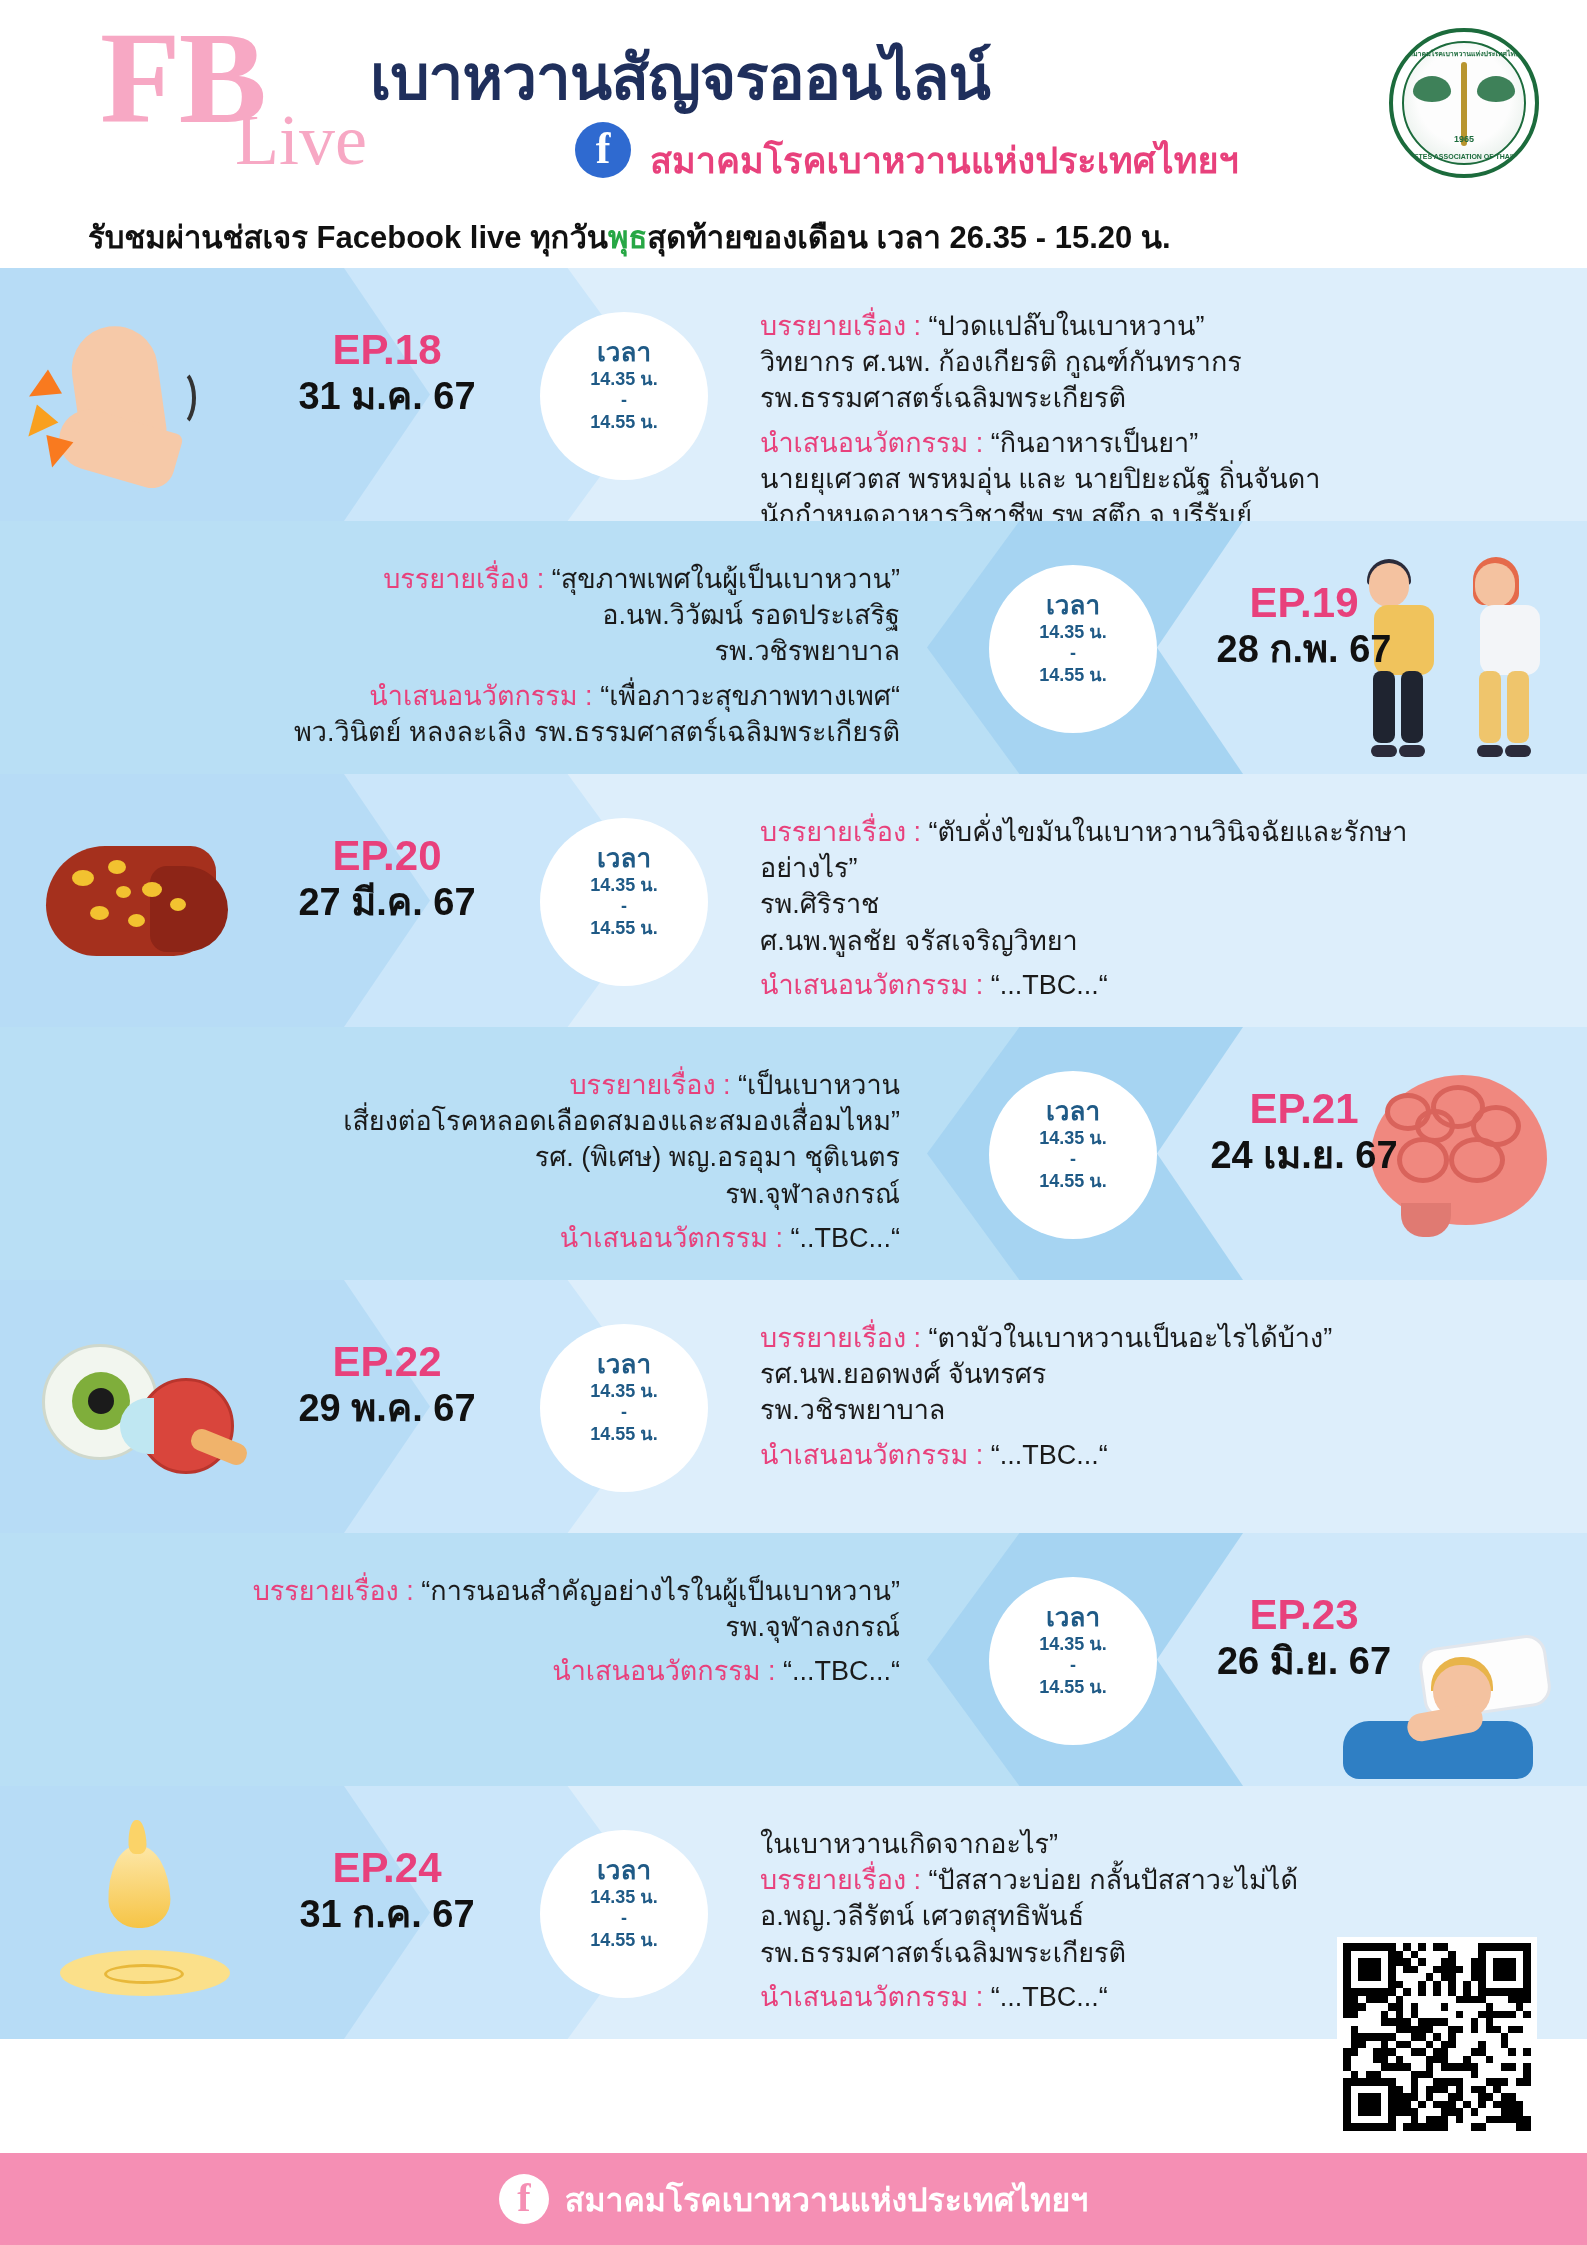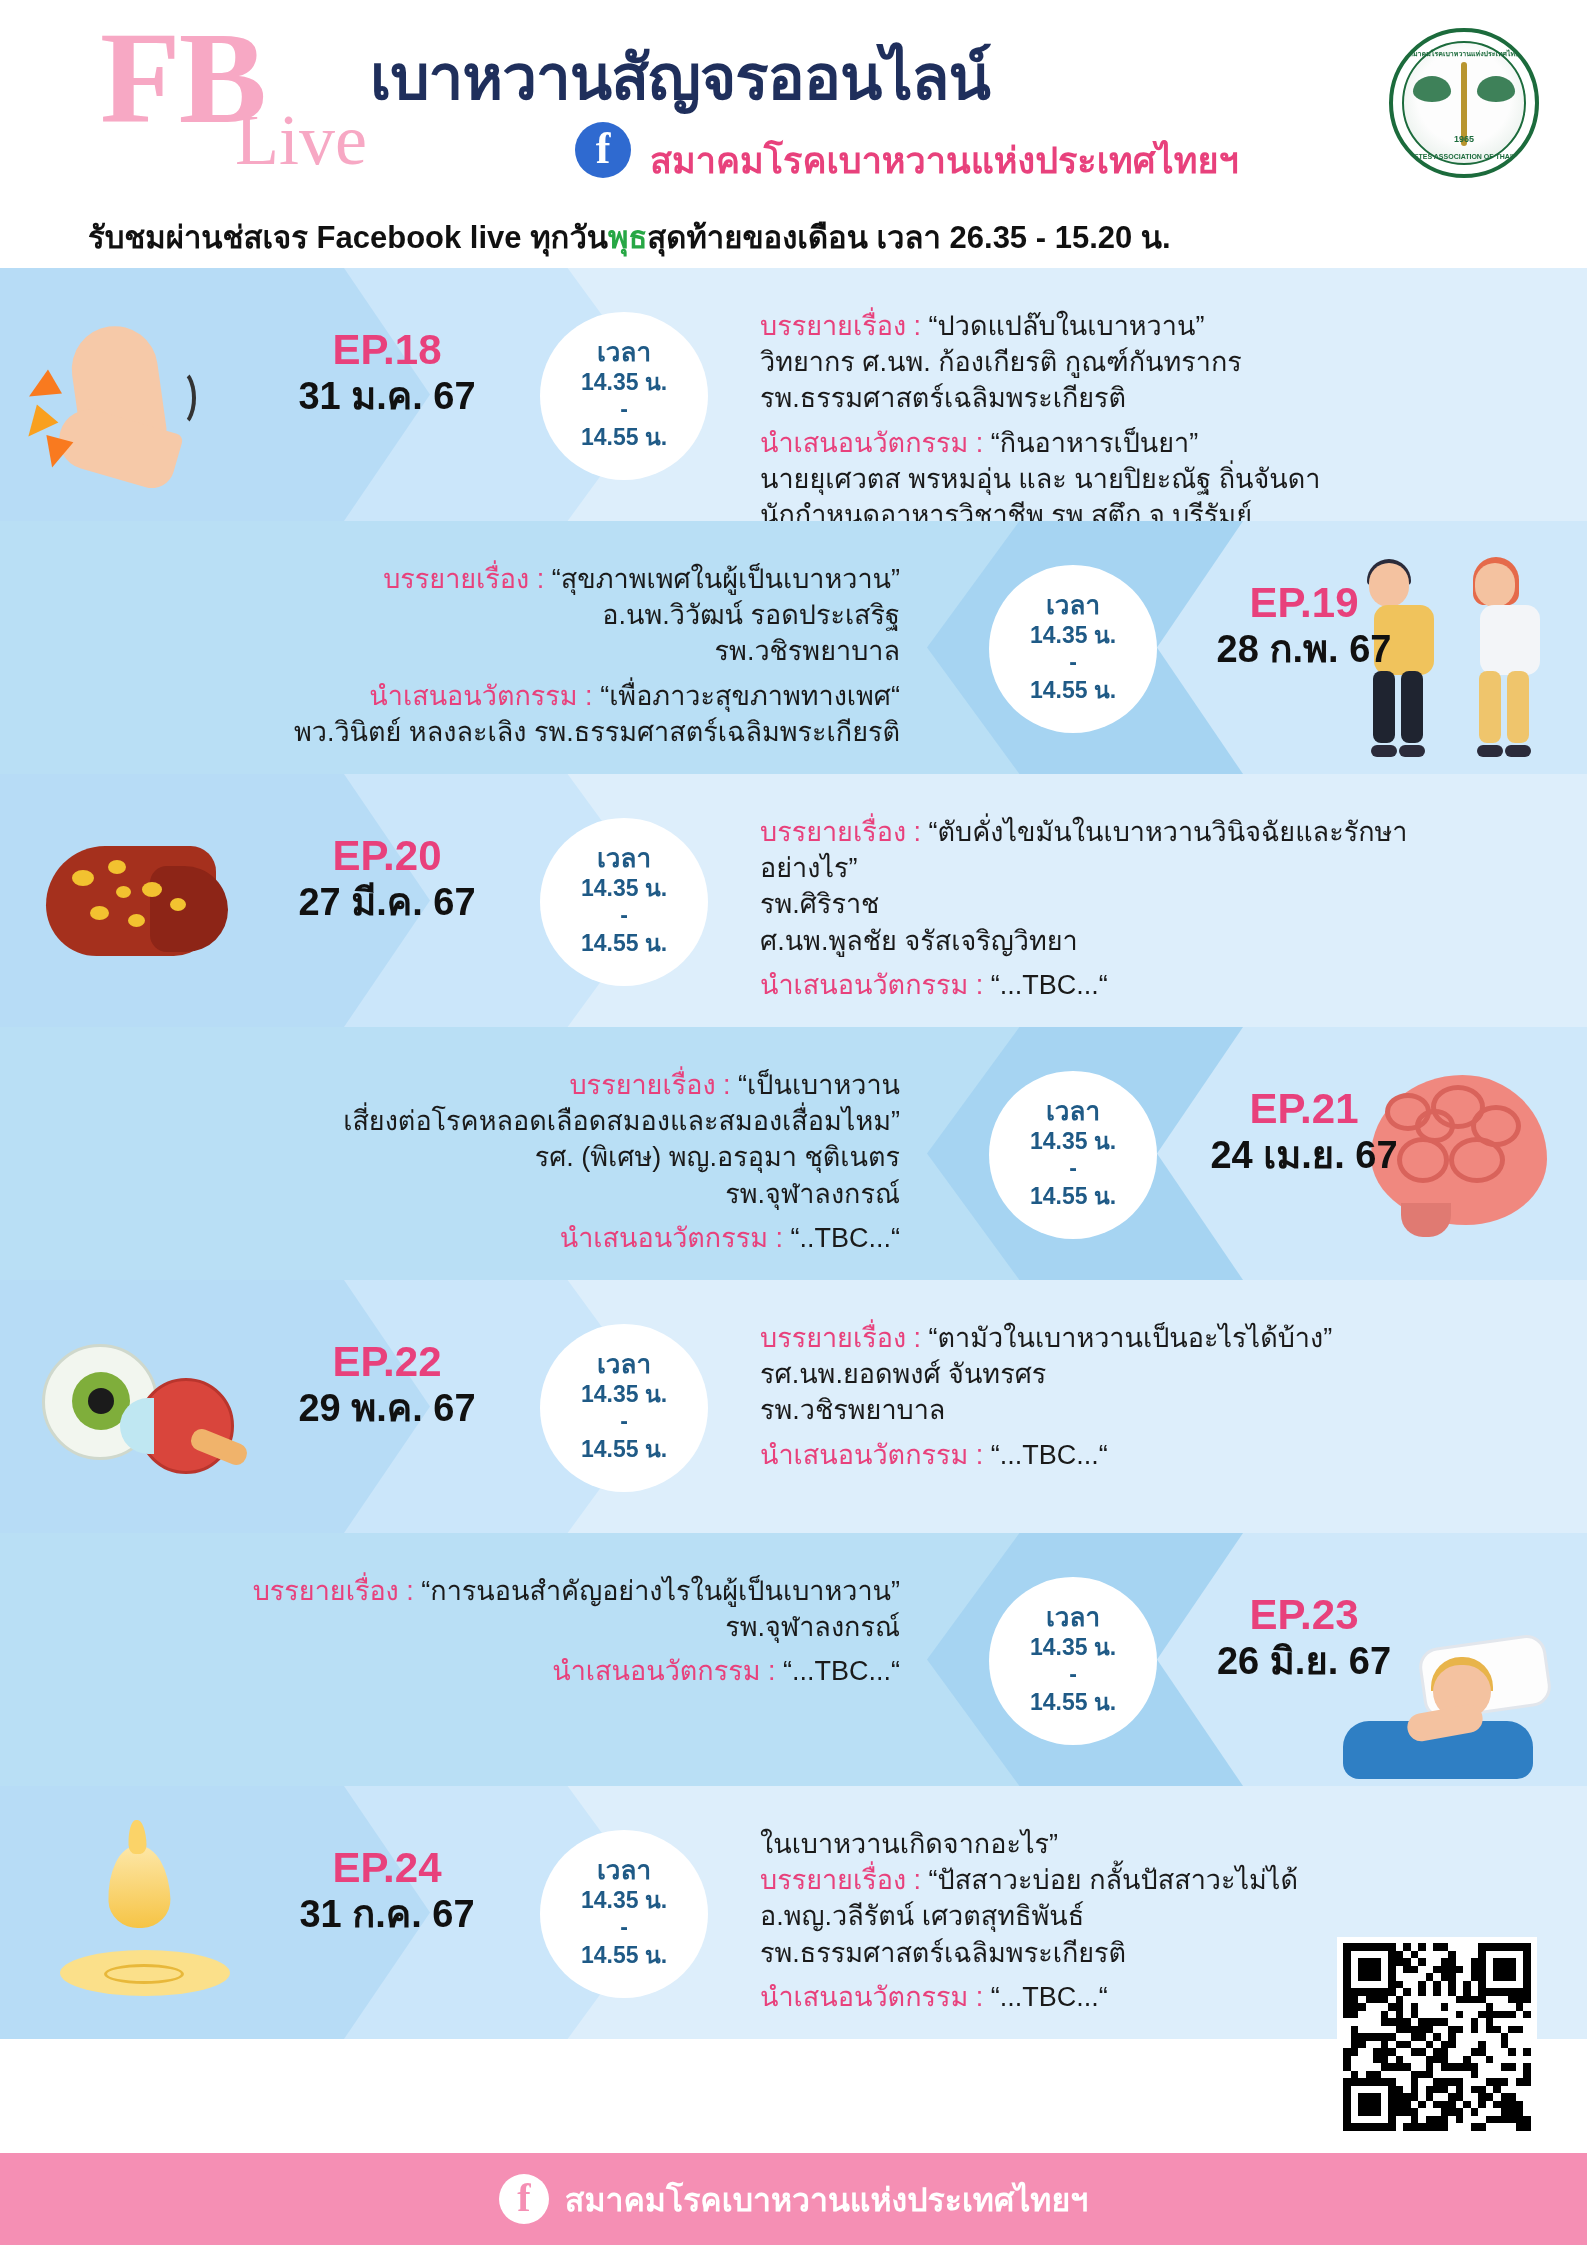--- a/index.html
+++ b/index.html
@@ -201,21 +201,21 @@
     background: #ffffff;
     text-align: center;
     padding-top: 24px;
   }
   .band.light .time-circle { left: 540px; }
   .band.dark  .time-circle { right: 430px; }
   .time-circle .tl {
     font-size: 26px; font-weight: bold; color: #1f5a86; line-height: 1.25;
   }
   .time-circle .tv {
-    font-size: 23px; font-weight: bold; color: #1f5a86; line-height: 1.2;
+    font-size: 18px; font-weight: bold; color: #1f5a86; line-height: 1.2;
   }
 
   .content {
     position: absolute;
     top: 40px;
     width: 690px;
   }
   .band.light .content { left: 760px; text-align: left; }
   .band.dark  .content { left: 80px; text-align: right; width: 820px; }
 

